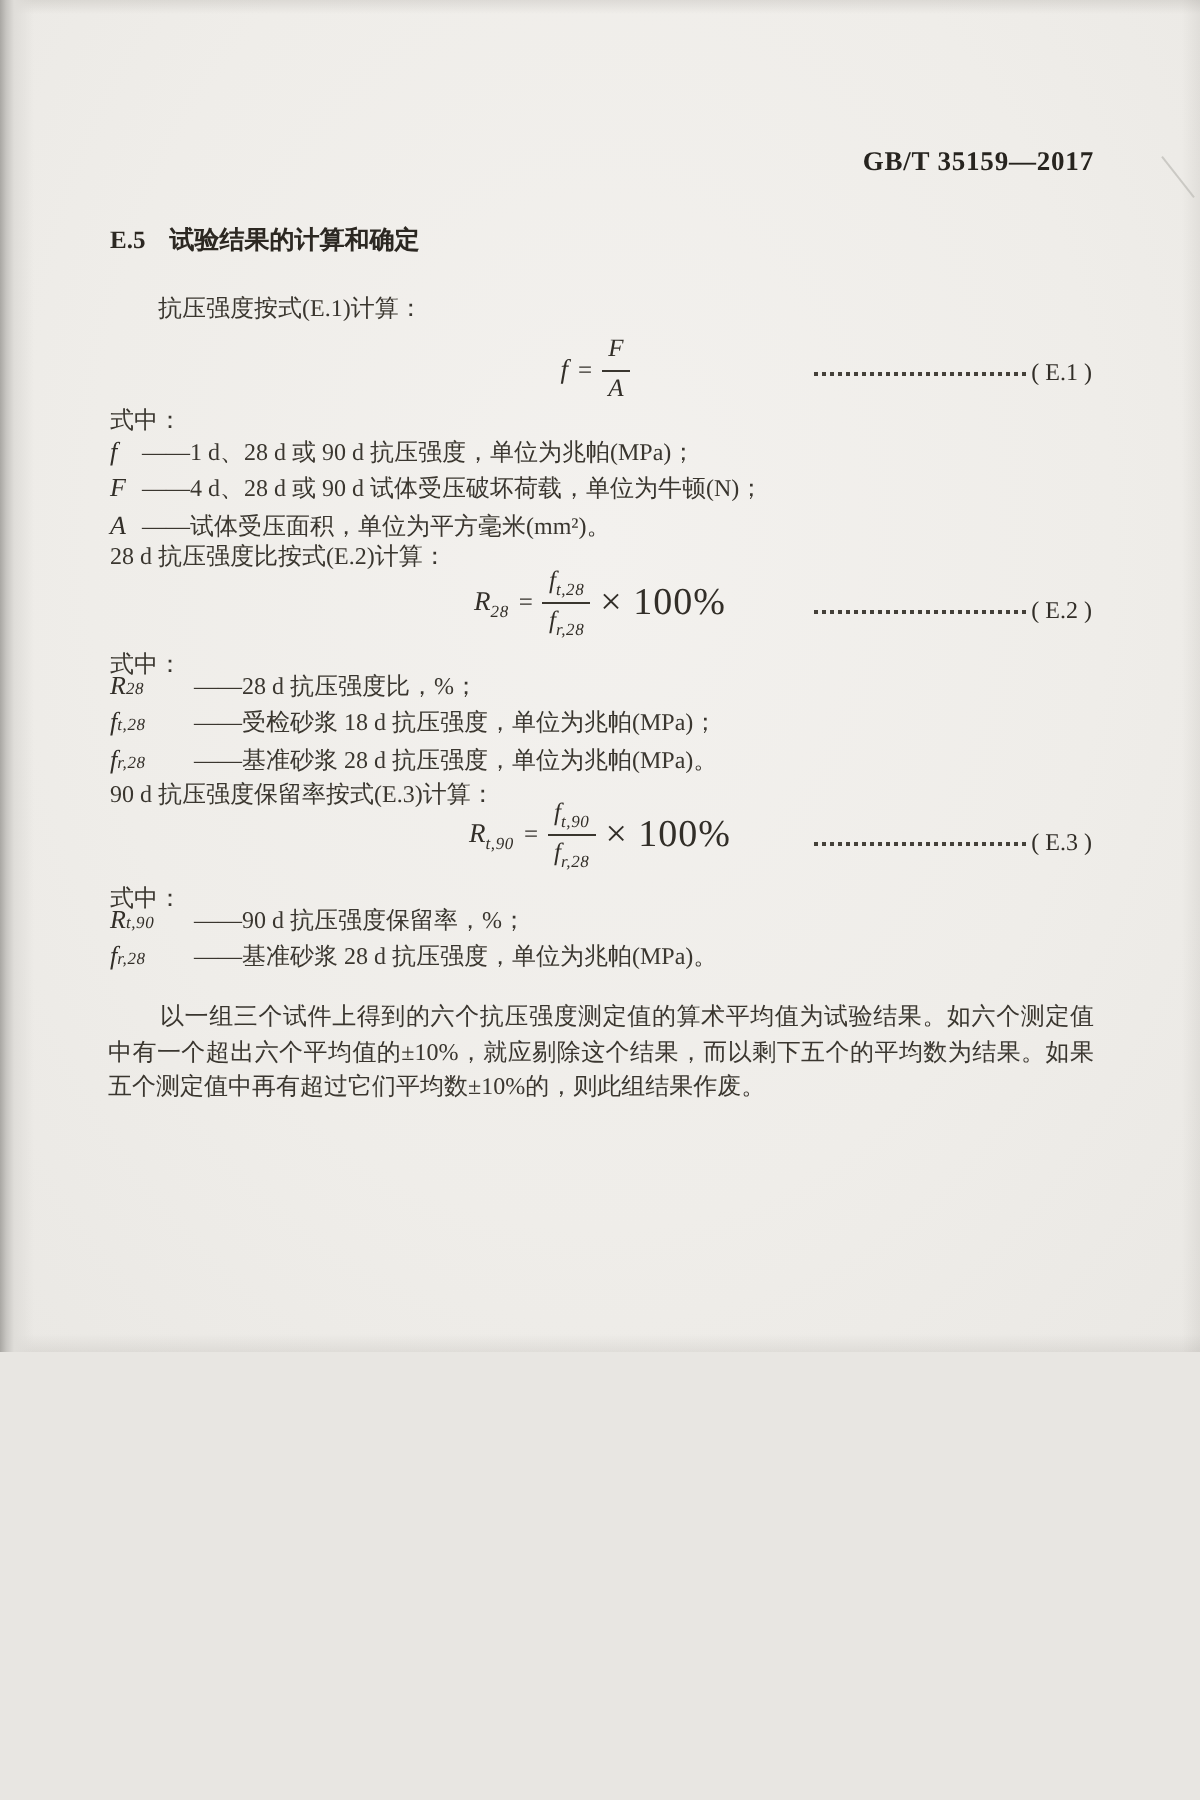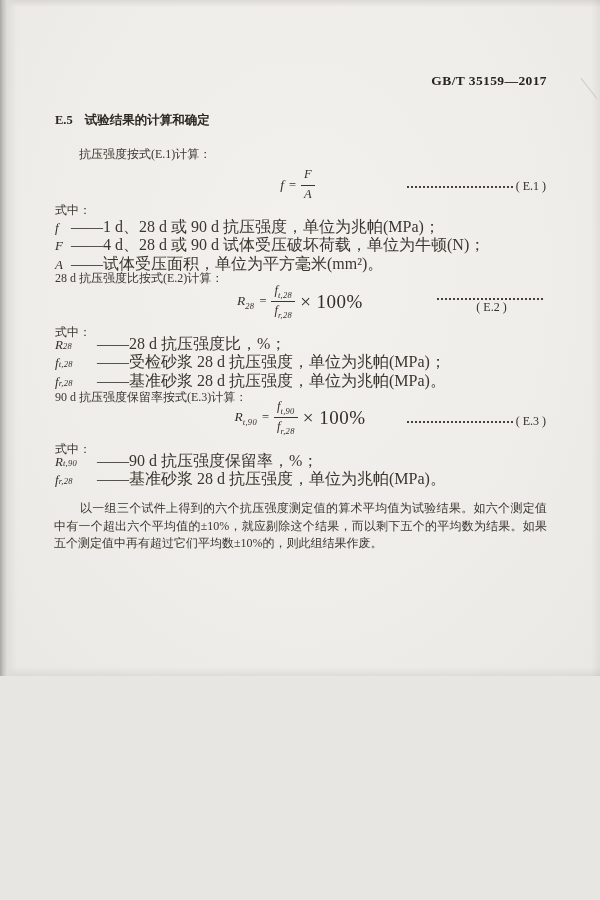--- a/index.html
+++ b/index.html
@@ -52,35 +52,35 @@
   .formula .vsub{font-size:8.5px;font-style:italic;vertical-align:sub;letter-spacing:.3px;}
   .formula .op{font-style:normal;font-size:12.5px;}
   .frac{display:inline-flex;flex-direction:column;align-items:center;line-height:1.15;font-size:12.5px;}
   .frac .num{padding:0 3px 1px 3px;border-bottom:1px solid #3a362f;}
   .frac .den{padding:1px 3px 0 3px;}
   .suffix{font-style:normal;font-size:19px;letter-spacing:.5px;}
   .leader{
     position:absolute;right:54px;display:flex;align-items:center;
   }
   .l1{top:12px;}
-  .l2{top:15px;flex-direction:column;}
+  .l2{top:15px;}
   .l3{top:15px;}
   .dots{width:106px;height:0;border-top:2px dotted #45413a;margin-right:3px;}
   .eq-label{font-size:12px;font-style:normal;color:#322e28;white-space:nowrap;}
 
   .def-group{left:55px;}
   .dg1{top:217px;}
   .dg2{top:334px;}
   .dg3{top:451px;}
   .def-row{height:18.4px;white-space:nowrap;}
   .sym-wrap{display:inline-block;font-family:"Liberation Serif","DejaVu Serif",serif;font-style:italic;font-size:13px;color:#322e28;}
   .dg1 .sym-wrap{min-width:16px;}
   .dg2 .sym-wrap,.dg3 .sym-wrap{min-width:42px;}
   .sym-wrap .vsub{font-size:8.5px;letter-spacing:.3px;}
-  .def-desc{font-style:normal;font-size:16px;color:#3a362f;}
+  .def-desc{font-style:normal;font-size:12px;color:#3a362f;}
 
   .closing{
     top:500px;left:54px;width:493px;
     font-size:12px;line-height:17.6px;text-align:justify;text-indent:26px;color:#3a362f;
   }
   .page-number{
     top:831px;left:510px;font-size:15px;color:#4a463f;letter-spacing:1px;
   }
 </style>
 </head>
@@ -145,21 +145,21 @@
     </span>
   </div>
 
   <div class="abs body-text where2">式中：</div>
 
   <div class="abs def-group dg2">
     <div class="def-row">
       <span class="sym-wrap"><span>R</span><span class="vsub">28</span></span><span class="def-desc">——28 d 抗压强度比，%；</span>
     </div>
     <div class="def-row">
-      <span class="sym-wrap"><span>f</span><span class="vsub">t,28</span></span><span class="def-desc">——受检砂浆 28 d 抗压强度，单位为兆帕(MPa)；</span>
+      <span class="sym-wrap"><span>f</span><span class="vsub">t,28</span></span><span class="def-desc">——受检砂浆 18 d 抗压强度，单位为兆帕(MPa)；</span>
     </div>
     <div class="def-row">
       <span class="sym-wrap"><span>f</span><span class="vsub">r,28</span></span><span class="def-desc">——基准砂浆 28 d 抗压强度，单位为兆帕(MPa)。</span>
     </div>
   </div>
 
   <div class="abs body-text intro3">90 d 抗压强度保留率按式(E.3)计算：</div>
 
   <div class="abs formula-block fb3">
     <span class="formula">

